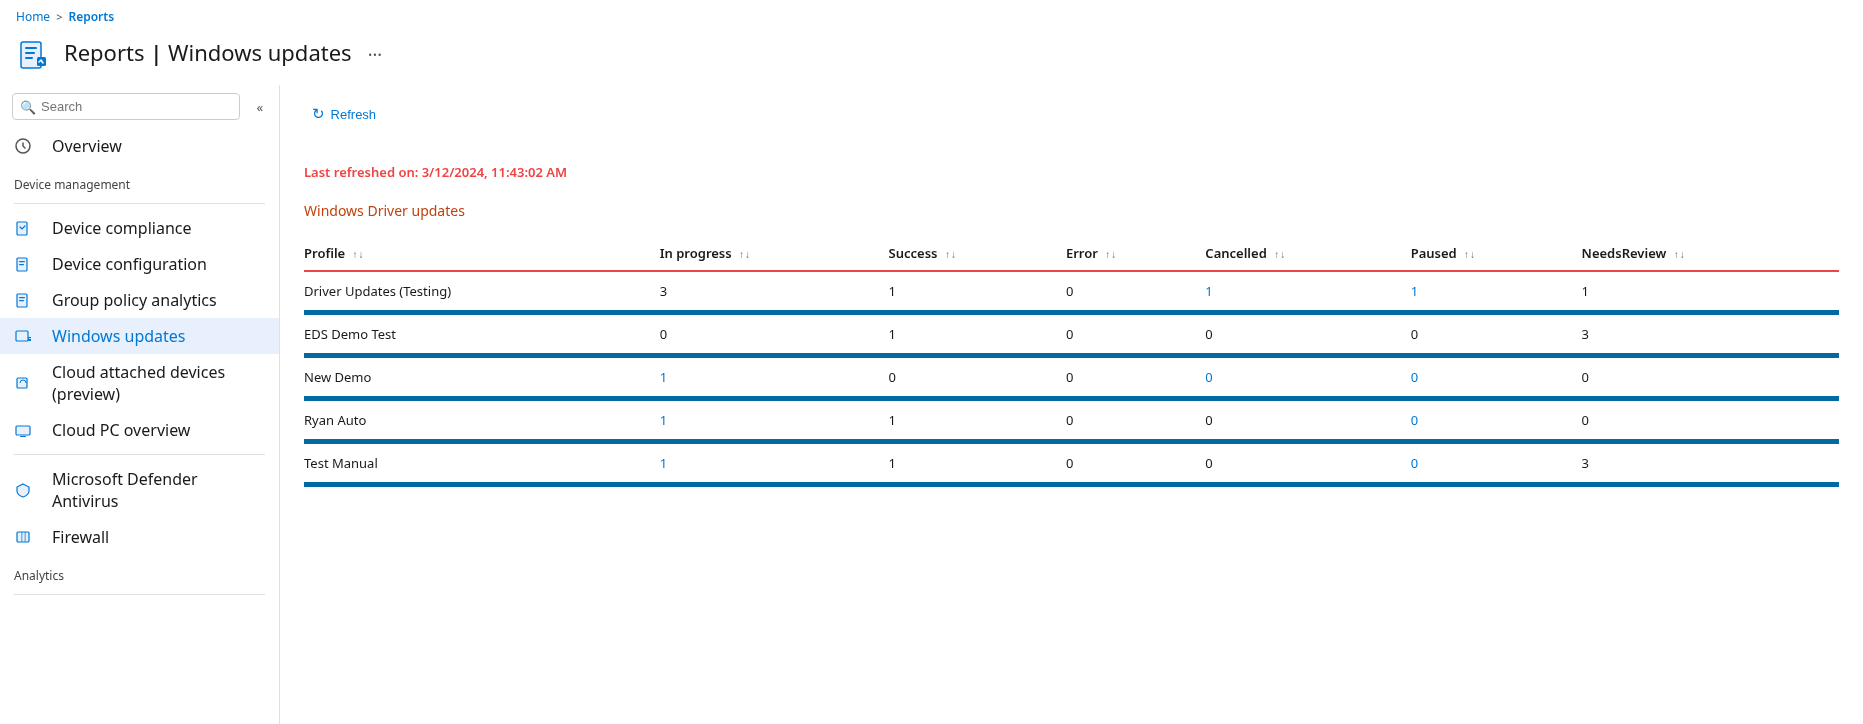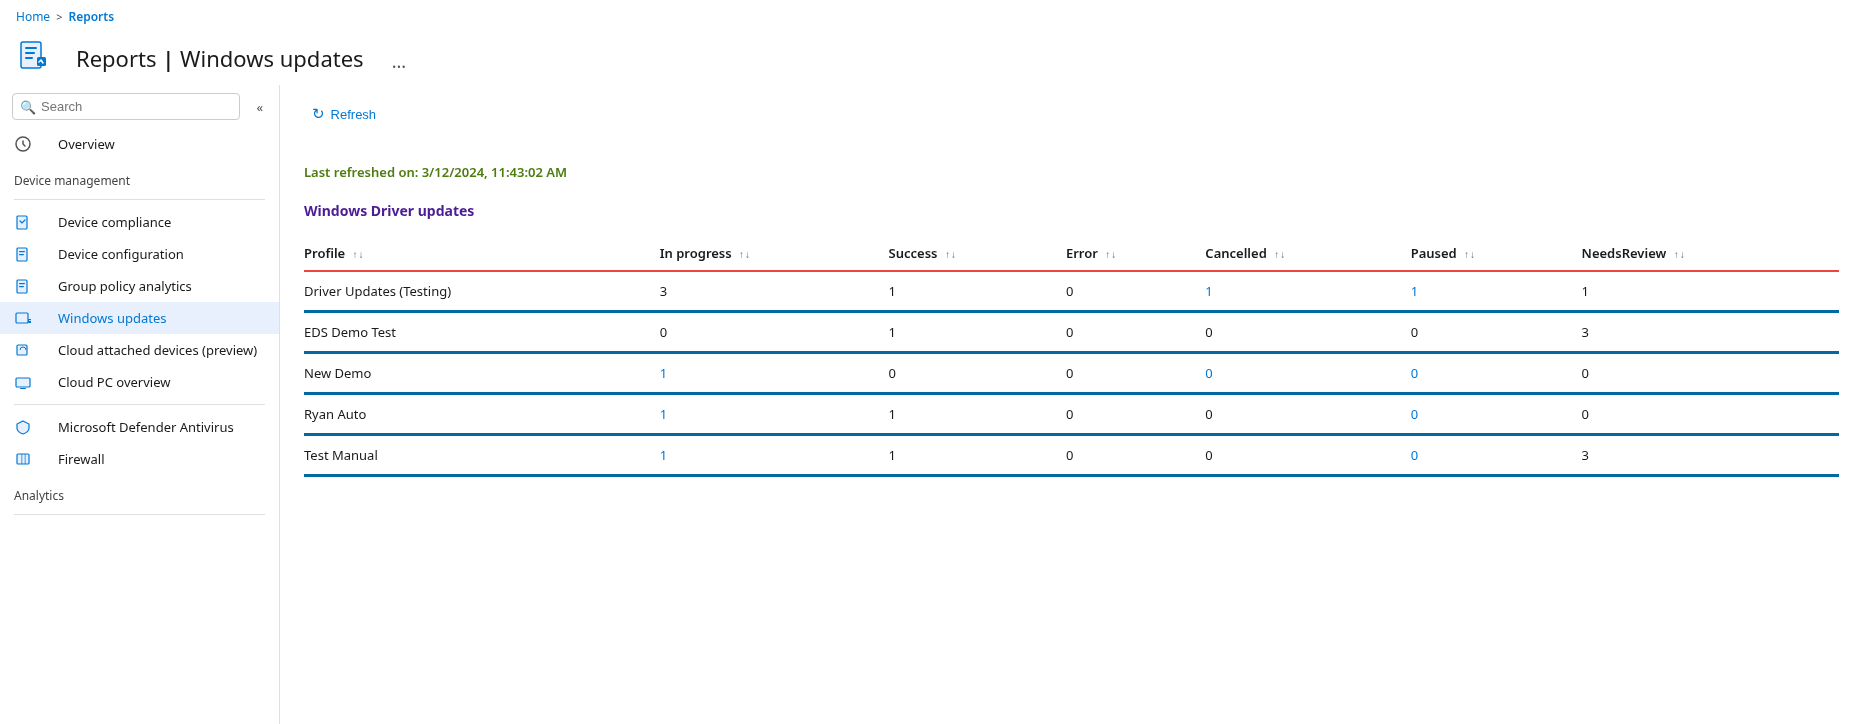--- a/index.html
+++ b/index.html
@@ -5,59 +5,59 @@
     * { box-sizing: border-box; margin: 0; padding: 0; }
     body { font-family: 'Segoe UI', system-ui, sans-serif; font-size: 13px; color: #333; background: #fff; display: flex; flex-direction: column; height: 100vh; overflow: hidden; }
 
     
     .breadcrumb { padding: 8px 16px; font-size: 12px; color: #0078d4; display: flex; align-items: center; gap: 6px; }
     .breadcrumb a { color: #0078d4; text-decoration: none; }
     .breadcrumb .sep { color: #555; font-size: 11px; }
     .breadcrumb .current { color: #0078d4; font-weight: 600; }
 
     
-    .page-header { display: flex; align-items: flex-end; padding: 4px 16px 12px 16px; gap: 24px; }
+    .page-header { display: flex; align-items: flex-start; padding: 4px 16px 12px 16px; gap: 12px; }
     .page-header-icon { width: 36px; height: 36px; display: flex; align-items: center; justify-content: center; }
     .page-header-icon svg { width: 32px; height: 32px; }
     .page-header-title { font-size: 22px; font-weight: 600; color: #1a1a1a; }
     .page-header-title span { font-weight: 400; }
     .page-header-more { color: #555; font-size: 18px; cursor: pointer; margin-left: 4px; }
 
     
     .layout { display: flex; flex: 1; overflow: hidden; }
 
     
     .sidebar { width: 280px; min-width: 280px; border-right: 1px solid #e0e0e0; display: flex; flex-direction: column; overflow-y: auto; padding-bottom: 16px; }
     .sidebar-search { padding: 8px 12px; position: relative; display: flex; align-items: center; gap: 8px; }
     .sidebar-search input { width: 236px; padding: 5px 8px 5px 28px; border: 1px solid #ccc; border-radius: 4px; font-size: 13px; color: #333; outline: none; }
     .search-icon-inner { position: absolute; left: 20px; top: 50%; transform: translateY(-50%); color: #555; font-size: 13px; pointer-events: none; }
     .sidebar-collapse { margin-left: 4px; color: #555; cursor: pointer; font-size: 13px; padding: 4px; border-radius: 3px; }
 
-    .sidebar-item { display: flex; align-items: center; gap: 26px; padding: 7px 14px; cursor: pointer; color: #1a1a1a; font-size: 13px; border-radius: 0; }
+    .sidebar-item { display: flex; align-items: center; gap: 20px; padding: 7px 14px; cursor: pointer; color: #1a1a1a; font-size: 16px; border-radius: 0; }
     .sidebar-item.active { background: #e8f0fe; color: #0078d4; }
     .sidebar-item .item-icon { width: 18px; height: 18px; flex-shrink: 0; display: flex; align-items: center; justify-content: center; }
 
     .sidebar-section-label { font-size: 12px; font-weight: 400; color: #444; padding: 12px 14px 4px 14px; text-transform: none; }
     .sidebar-divider { height: 1px; background: #e0e0e0; margin: 6px 14px; }
 
     
     .main { flex: 1; overflow-y: auto; padding: 16px 24px; }
 
     .refresh-bar { display: flex; align-items: center; gap: 8px; margin-bottom: 6px; }
     .refresh-btn { display: flex; align-items: center; gap: 6px; color: #0078d4; background: none; border: none; cursor: pointer; font-size: 13px; padding: 4px 8px; border-radius: 3px; }
     .refresh-icon { font-size: 15px; color: #0078d4; }
 
-    .last-refreshed { font-size: 13px; font-weight: 600; color: #4d7c0f; margin-bottom: 20px; margin-top: 36px; }
-
-    .section-title { font-size: 14px; font-weight: 700; color: #4c1d95; margin-bottom: 16px; }
+    .last-refreshed { font-size: 13px; font-weight: 600; color: #ef4444; margin-bottom: 20px; margin-top: 36px; }
+
+    .section-title { font-size: 14px; font-weight: 400; color: #c2410c; margin-bottom: 16px; }
 
     
     .data-table { width: 100%; border-collapse: collapse; }
     .data-table th { text-align: left; padding: 8px 12px 8px 0; font-size: 13px; font-weight: 600; color: #1a1a1a; border-bottom: 2px solid #ef4444; white-space: nowrap; }
-    .data-table td { padding: 10px 12px 10px 0; font-size: 13px; color: #1a1a1a; border-bottom: 3px solid #0369a1; }
+    .data-table td { padding: 10px 12px 10px 0; font-size: 13px; color: #1a1a1a; border-bottom: 5px solid #0369a1; }
     .data-table td.link-val { color: #0078d4; cursor: pointer; }
     .sort-pair { display: inline-flex; gap: 1px; vertical-align: middle; margin-left: 4px; }
     .sort-pair span { font-size: 10px; color: #666; }
   </style>
 </head>
 <body>
 
 <div class="breadcrumb">
   <a href="#">Home</a>
   <span class="sep">&gt;</span>

